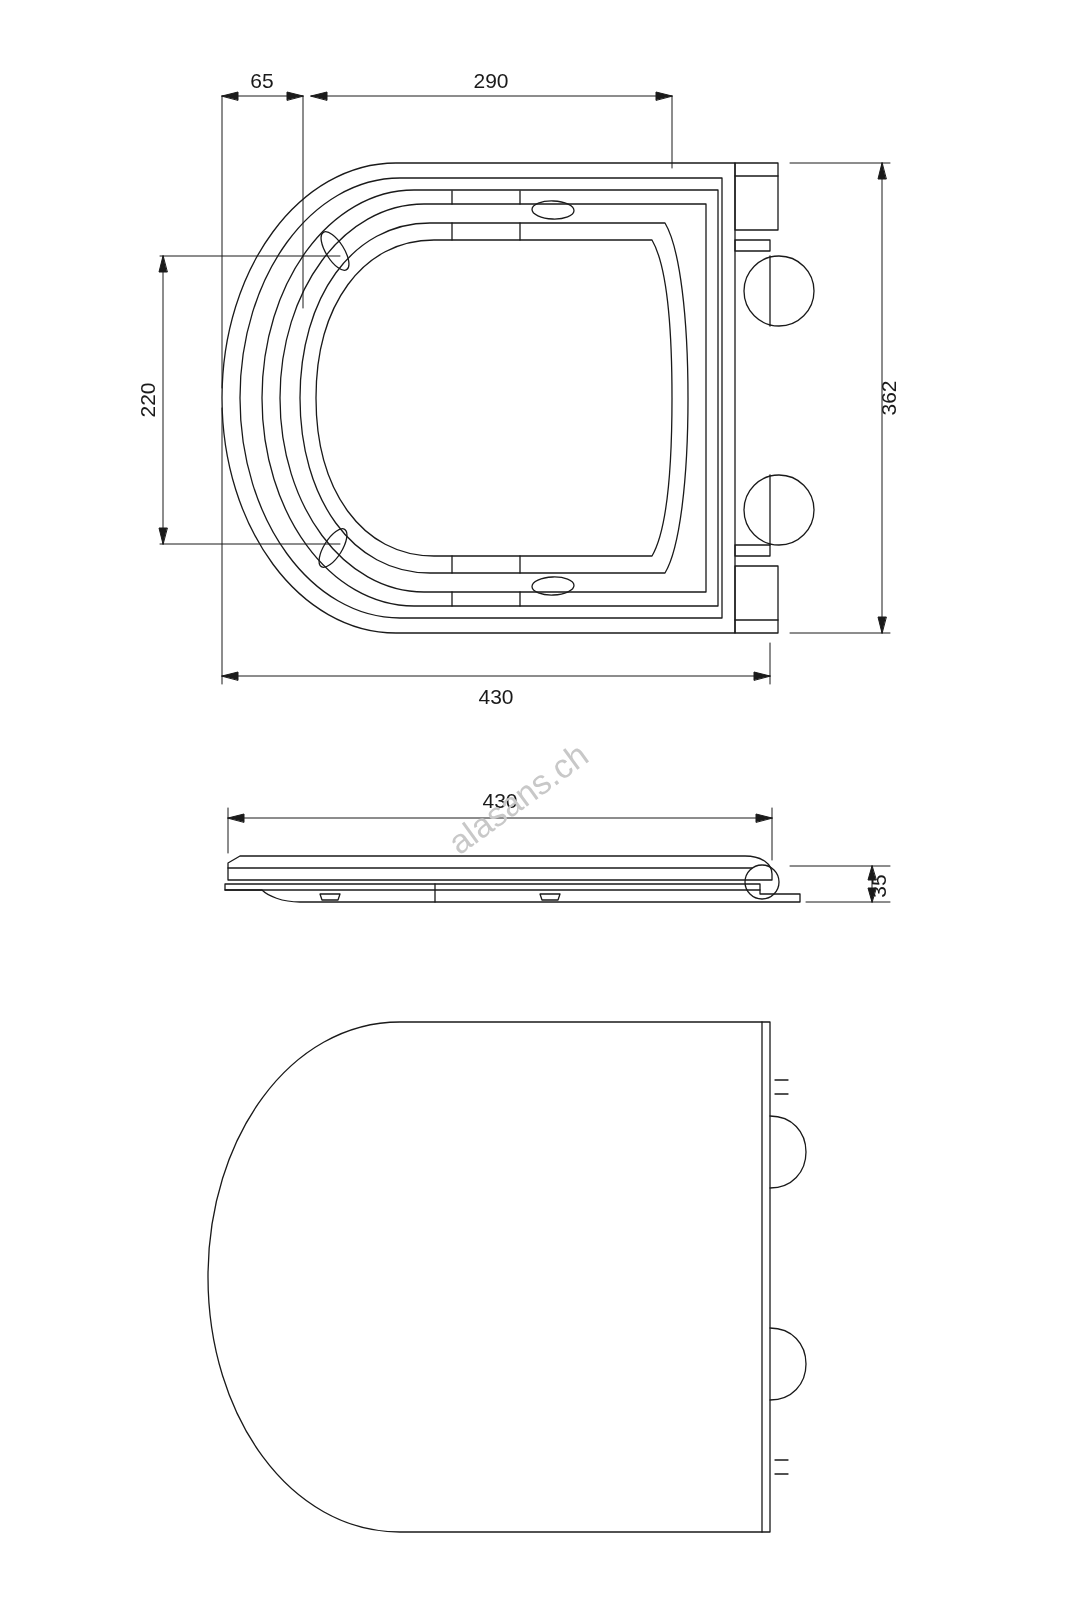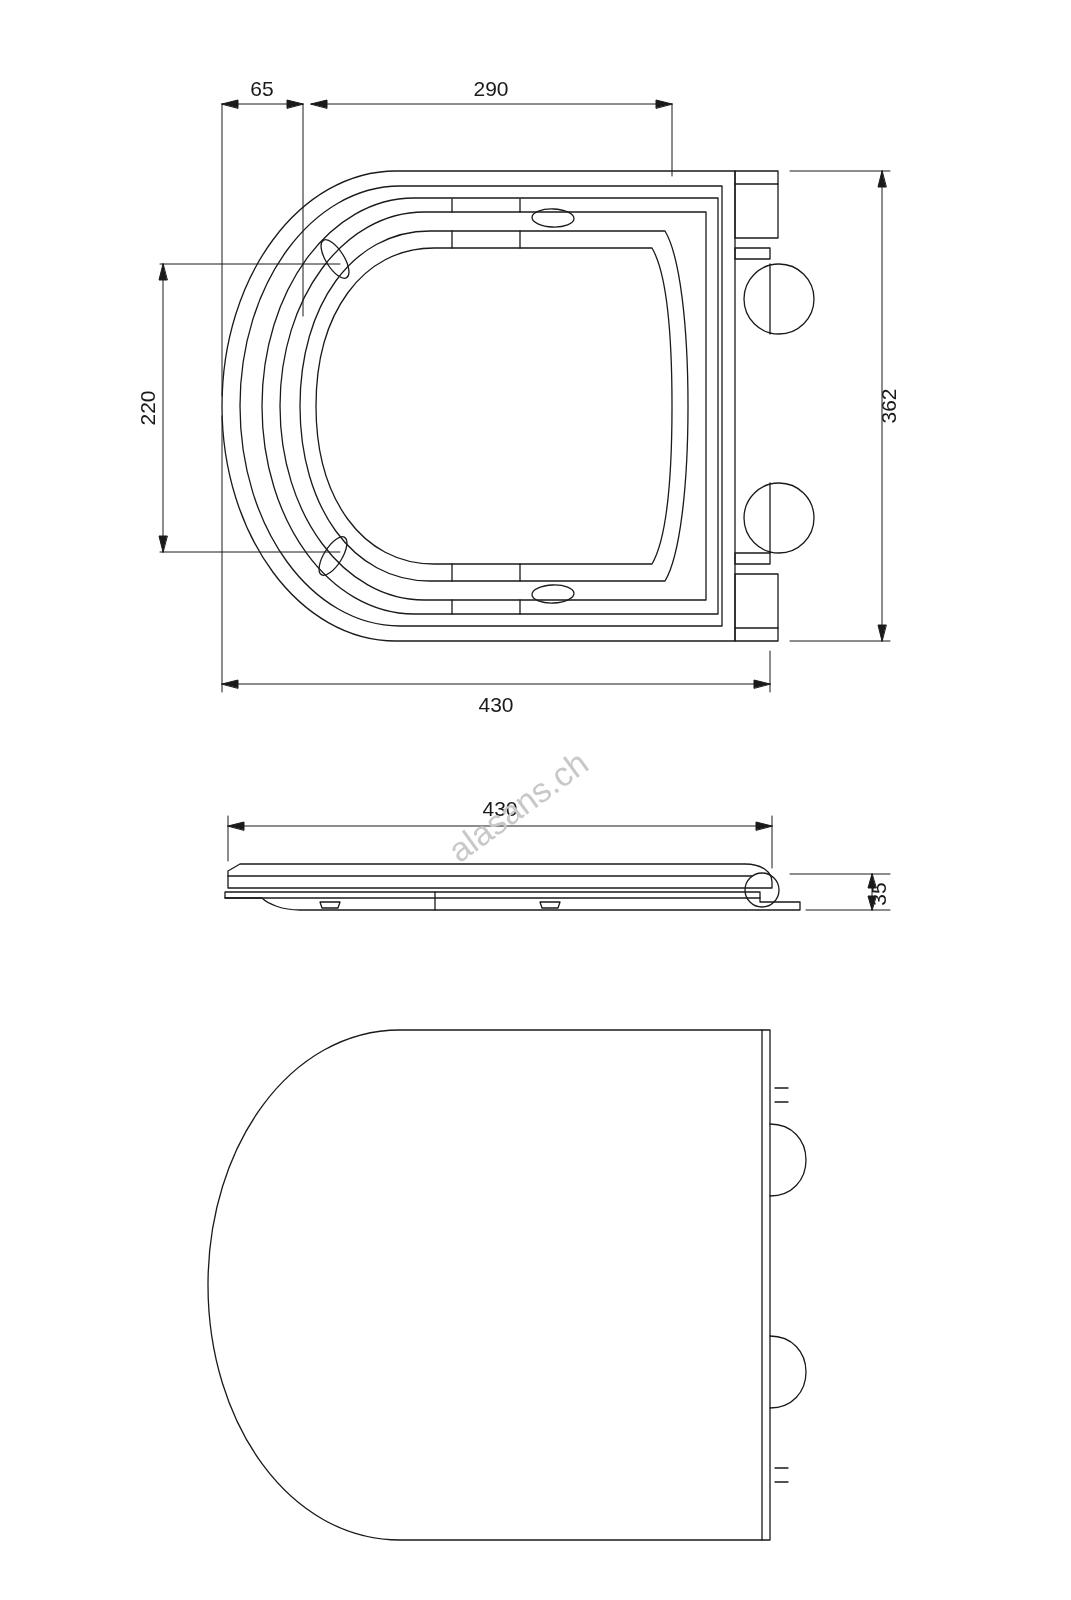--- a/index.html
+++ b/index.html
@@ -11,21 +11,21 @@
     width: 1071px;
     height: 1600px;
     font-family: "Liberation Sans", sans-serif;
     color: #1a1a1a;
     position: relative;
     overflow: hidden;
   }
   #drawing-root {
     position: absolute;
     left: 0;
-    top: 16px;
+    top: 8px;
     width: 1071px;
     height: 1460px;
   }
   svg.drawing {
     display: block;
     width: 1071px;
     height: 1600px;
   }
   .dim-text {
     font-family: "Liberation Sans", sans-serif;

